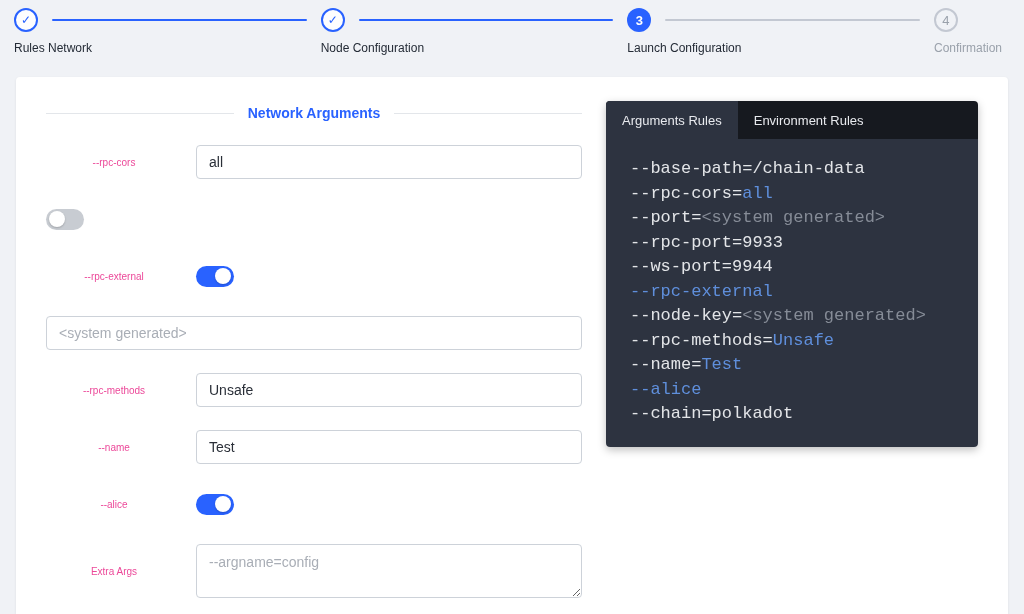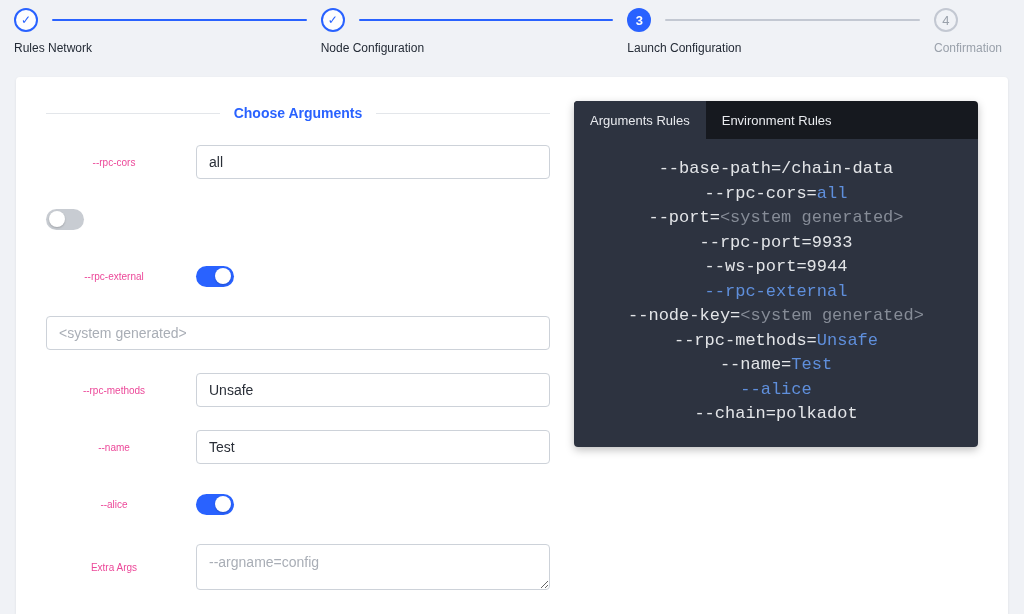--- a/index.html
+++ b/index.html
@@ -49,44 +49,43 @@
   .form-label { width:150px; text-align:center; padding-right:14px; font-size:10px; color:#ec4899; flex-shrink:0; }
   .form-ctl { flex:1; display:flex; align-items:center; }
   .text-input {
     width:100%; height:34px;
     border:1px solid #cdd2d9; border-radius:4px;
     padding:0 12px; font-size:14px; color:#2a2f38;
     background:#fff; font-family:inherit; outline:none;
   }
   .text-input::placeholder { color:#a9aeb6; }
   .textarea {
-    width:100%; height:46px;
+    width:100%; height:54px;
     border:1px solid #cdd2d9; border-radius:4px;
     padding:9px 12px; font-size:14px; color:#2a2f38;
     font-family:inherit; resize:vertical; outline:none;
   }
   .textarea::placeholder { color:#a9aeb6; }
 
   .toggle { width:38px; height:21px; border-radius:11px; position:relative; cursor:pointer; }
   .toggle.off { background:#c8ccd2; }
   .toggle.on  { background:var(--accent); }
   .toggle .knob {
     position:absolute; top:2.5px; width:16px; height:16px;
     border-radius:50%; background:#fff;
     box-shadow:0 1px 2px rgba(0,0,0,.2);
   }
   .toggle.off .knob { left:3px; }
   .toggle.on  .knob { right:3px; }
 
   
   .panel {
-    width:404px; flex-shrink:0; align-self:flex-start;
+    width:372px; flex-shrink:0; align-self:flex-start;
     border-radius:4px; overflow:hidden;
     box-shadow:0 3px 8px rgba(0,0,0,.25);
-    text-align:center;
   }
   .tabbar { display:flex; background:var(--tabbar); height:38px; }
   .tab {
     padding:0 16px; display:flex; align-items:center;
     font-size:13px; color:#e8eaee; cursor:pointer; white-space:nowrap;
   }
   .tab.active { background:var(--panel); }
   .code {
     background:var(--panel);
     padding:18px 24px 20px;
@@ -132,21 +131,21 @@
         </div>
         <div class="step-label">Confirmation</div>
       </div>
     </div>
 
   <div class="card">
 
     <div class="left-col">
       <div class="title-row">
         <span class="hline"></span>
-        <span class="form-title">Choose Arguments</span>
+        <span class="form-title">Network Arguments</span>
         <span class="hline"></span>
       </div>
       <div class="form">
           <div class="form-row">
             <label class="form-label">--rpc-cors</label>
             <div class="form-ctl">
               <input class="text-input" type="text" value="all" style="">
             </div>
           </div>
           <div class="form-row">

